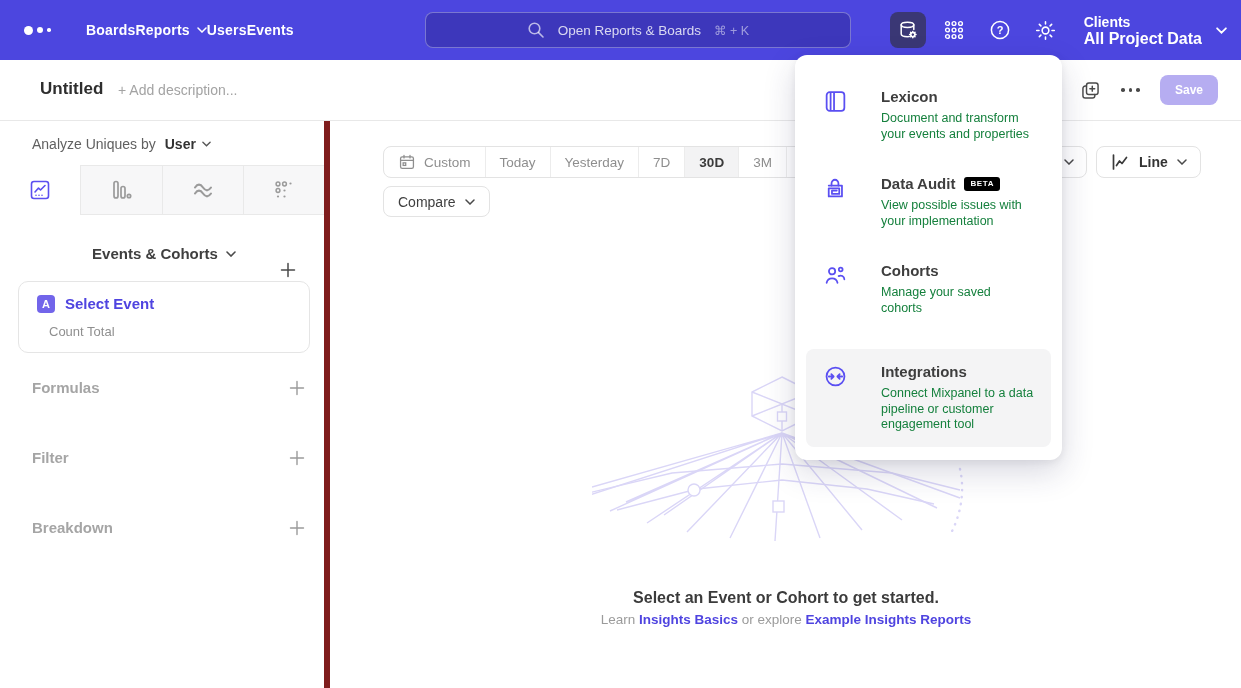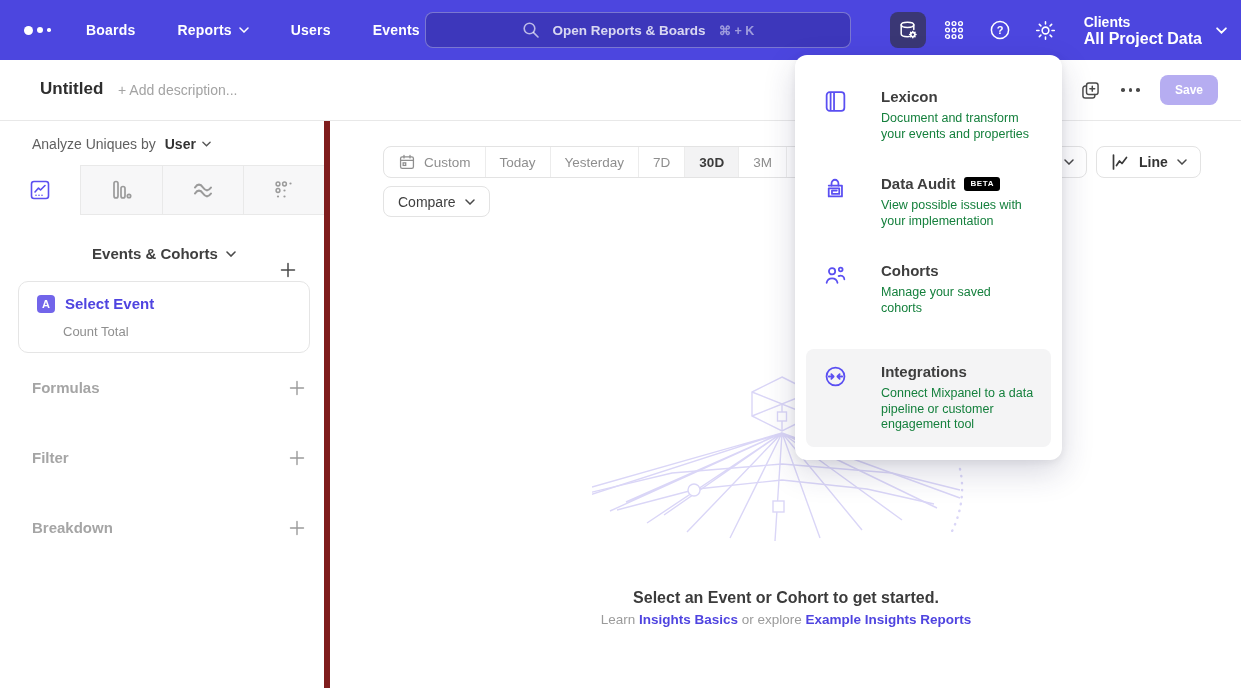--- a/index.html
+++ b/index.html
@@ -5,26 +5,26 @@
   * { margin:0; padding:0; box-sizing:border-box; }
   html,body { width:1241px; height:688px; overflow:hidden; background:#fff;
     font-family:"Liberation Sans", sans-serif; position:relative; }
 
   
   .topnav { position:absolute; top:0; left:0; right:0; height:60px; background:#4c46df;
     display:flex; align-items:center; z-index:20; }
   .logo { margin-left:24px; width:42px; display:flex; align-items:center; gap:4px; cursor:pointer; }
   .logo i { display:block; border-radius:50%; background:#fff; }
   .logo .d1{ width:9px; height:9px; } .logo .d2{ width:6px; height:6px; } .logo .d3{ width:3.5px; height:3.5px; }
-  .nav-items { display:flex; margin-left:20px; gap:42px; }
+  .nav-items { display:flex; margin-left:20px; }
   .nav-item { color:#fff; font-size:14px; font-weight:600; display:flex; align-items:center; gap:7px;
     cursor:pointer; letter-spacing:.2px; }
   .nav-search { position:absolute; left:425px; top:12px; width:426px; height:36px;
     background:rgba(15,10,80,.25); border:1px solid rgba(255,255,255,.32); border-radius:8px;
-    display:flex; align-items:center; justify-content:center; gap:13px; cursor:pointer;font-weight:bold; }
+    display:flex; align-items:center; justify-content:center; gap:13px; cursor:pointer; }
   .nav-search .ph { color:rgba(255,255,255,.8); font-size:13.5px; }
   .nav-search .kbd { color:rgba(255,255,255,.5); font-size:12.5px; }
   .nav-right { position:absolute; right:14px; top:0; height:60px; display:flex; align-items:center; gap:10px; }
   .icon-btn { width:36px; height:36px; border-radius:8px; display:flex; align-items:center;
     justify-content:center; cursor:pointer; }
   .icon-btn.active { background:#3a3775; }
   .project { margin-left:10px; display:flex; align-items:center; gap:14px; cursor:pointer; color:#fff; }
   .project .pname { font-size:14px; font-weight:700; line-height:17px; }
   .project .pscope { font-size:16px; font-weight:700; line-height:15px; }
 
@@ -57,21 +57,21 @@
   .sb-sec { position:absolute; left:32px; right:19px; display:flex; align-items:center; }
   .sb-sec .lbl { font-size:15px; font-weight:600; color:#a5a5a5; }
   .sb-sec .plus { margin-left:auto; cursor:pointer; }
   .plus svg { display:block; }
   .event-card { position:absolute; top:160px; left:18px; width:292px; height:72px;
     border:1px solid #e5e5e5; border-radius:10px; background:#fff; cursor:pointer; }
   .badge-a { position:absolute; left:18px; top:13px; width:18px; height:18px; background:#7265ea;
     border-radius:4px; color:#fff; font-size:11px; font-weight:700; display:flex;
     align-items:center; justify-content:center; }
   .ec-title { position:absolute; left:46px; top:13px; font-size:15px; font-weight:700; color:#4f44e0; }
-  .ec-sub { position:absolute; left:44px; top:42px; font-size:13px; color:#8f8f8f; }
+  .ec-sub { position:absolute; left:30px; top:42px; font-size:13px; color:#8f8f8f; }
 
   
   .datebar { position:absolute; left:383px; top:146px; width:704px; height:32px; background:#fff;
     border:1px solid #e3e3e3; border-radius:8px; display:flex; align-items:stretch; z-index:2; }
   .datecell { padding:0 14px; display:flex; align-items:center; gap:8px; font-size:13.5px;
     color:#8e8e8e; cursor:pointer; white-space:nowrap; }
   .datecell + .datecell { border-left:1px solid #ececec; }
   .datecell.selected { background:#f3f3f4; color:#3b3b3b; font-weight:700; }
   .datebar-end { margin-left:auto; display:flex; align-items:center; padding-right:12px; cursor:pointer; }
   .compare-btn { position:absolute; left:383px; top:186px; height:31px; background:#fff;

